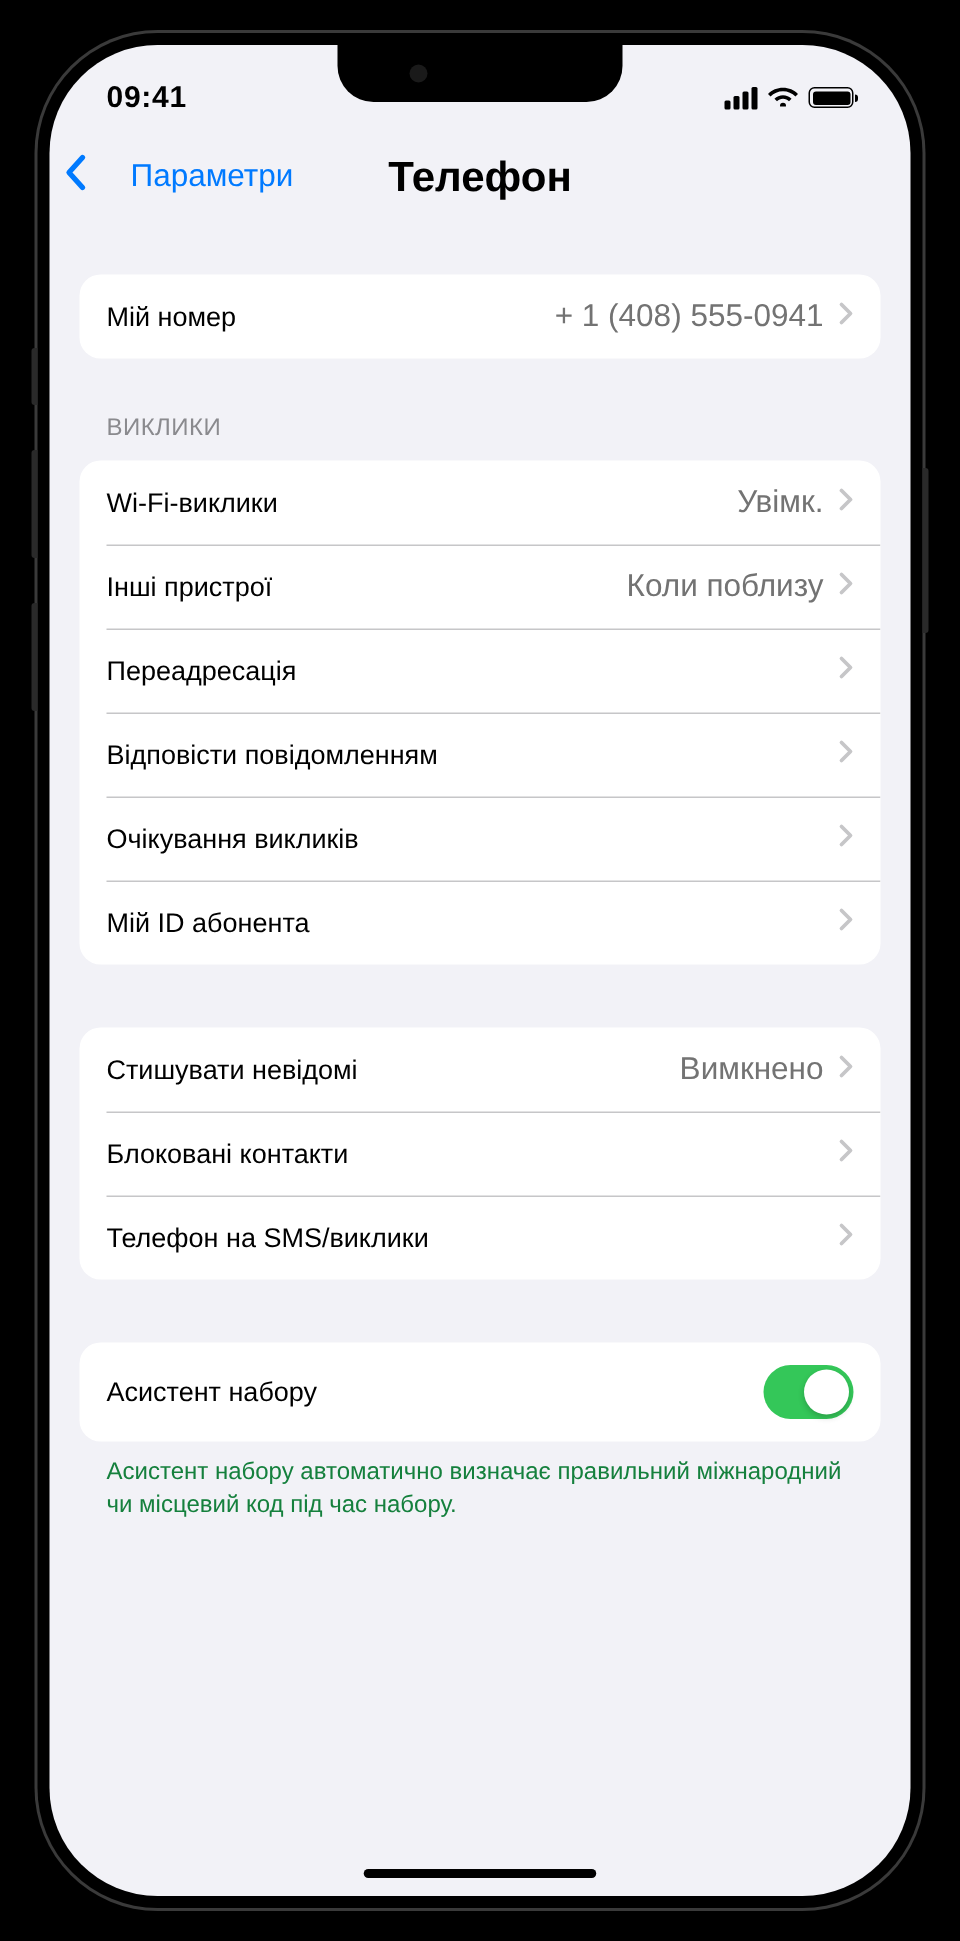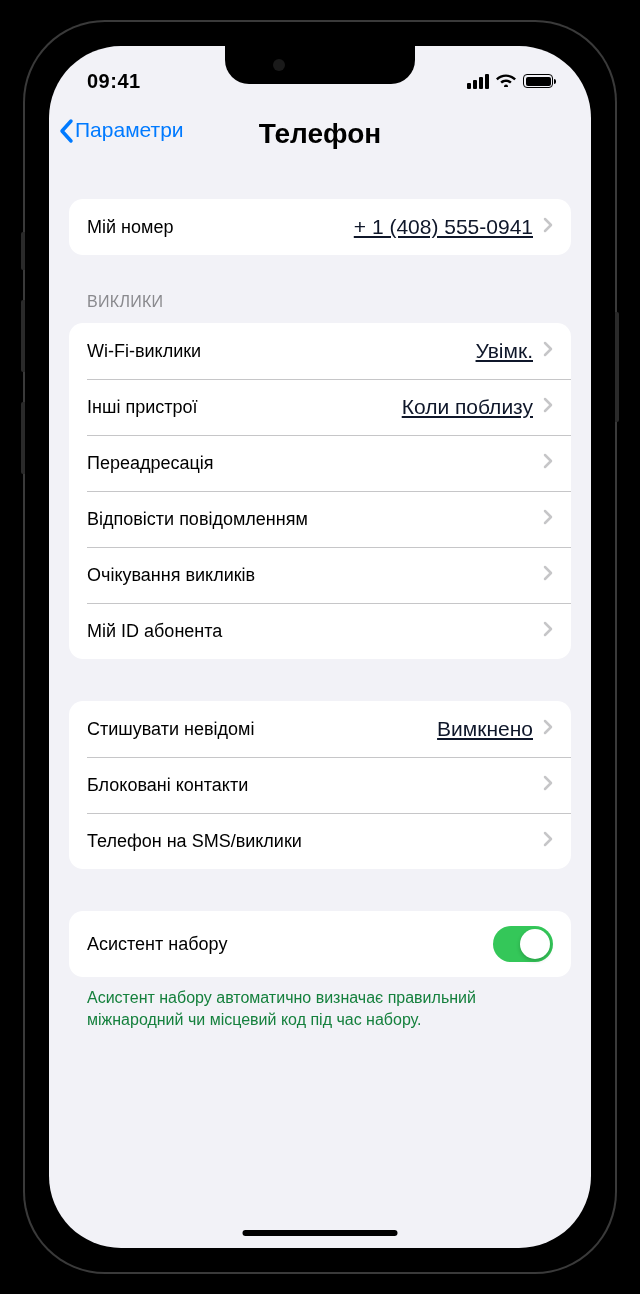--- a/index.html
+++ b/index.html
@@ -1,17 +1,17 @@
 <!DOCTYPE html>
 <html><head>
   <meta charset="utf-8">
   <style>
     * { margin: 0; padding: 0; box-sizing: border-box; font-family: -apple-system, BlinkMacSystemFont, 'Segoe UI', Helvetica, Arial, sans-serif; }
     body { background: #000; display: flex; justify-content: center; align-items: center; min-height: 1294px; width: 640px; }
-    .phone-frame { width: 590px; height: 1250px; background: #000; border-radius: 80px; padding: 24px; position: relative; box-shadow: 0 0 0 2px #3a3a3a; }
+    .phone-frame { width: 590px; height: 1250px; background: #000; border-radius: 80px; padding: 8px; position: relative; box-shadow: 0 0 0 2px #3a3a3a; }
     .phone-inner { width: 100%; height: 100%; background: #f2f2f7; border-radius: 72px; overflow: hidden; position: relative; }
     .side-buttons-left { position: absolute; left: -4px; top: 210px; }
     .side-btn-l { width: 4px; background: #2a2a2a; border-radius: 2px 0 0 2px; margin-bottom: 30px; }
     .sb1 { height: 38px; }
     .sb2 { height: 72px; }
     .sb3 { height: 72px; }
     .side-buttons-right { position: absolute; right: -4px; top: 290px; }
     .side-btn-r { width: 4px; height: 110px; background: #2a2a2a; border-radius: 0 2px 2px 0; }
     .notch { position: absolute; top: 0; left: 50%; transform: translateX(-50%); width: 190px; height: 38px; background: #000; border-radius: 0 0 24px 24px; z-index: 100; display: flex; align-items: center; justify-content: center; }
     .notch::after { content: ''; width: 12px; height: 12px; background: #1a1a1a; border-radius: 50%; position: absolute; left: 48px; }
@@ -22,31 +22,31 @@
     .signal-bars span { width: 4px; background: #000; border-radius: 1px; }
     .signal-bars span:nth-child(1) { height: 6px; }
     .signal-bars span:nth-child(2) { height: 9px; }
     .signal-bars span:nth-child(3) { height: 12px; }
     .signal-bars span:nth-child(4) { height: 15px; }
     .wifi-icon svg { width: 20px; height: 16px; }
     .battery { width: 30px; height: 14px; border: 1.5px solid #000; border-radius: 4px; position: relative; }
     .battery::after { content: ''; position: absolute; right: -4px; top: 3.5px; width: 2.5px; height: 5px; background: #000; border-radius: 0 2px 2px 0; }
     .battery-fill { position: absolute; left: 1.5px; top: 1.5px; bottom: 1.5px; right: 1.5px; background: #000; border-radius: 2px; }
     .nav-bar { height: 55px; display: flex; align-items: center; position: relative; padding: 0 8px; }
-    .back-btn { display: flex; align-items: flex-start; color: #007aff; font-size: 21px; cursor: pointer; }
+    .back-btn { display: flex; align-items: center; color: #007aff; font-size: 21px; cursor: pointer; gap: 28px; }
     .back-chevron svg { width: 18px; height: 26px; }
     .nav-title { position: absolute; left: 50%; transform: translateX(-50%); font-size: 28px; font-weight: 600; color: #000; }
     .content { padding: 0 20px; overflow-y: auto; height: calc(100% - 115px); }
     .section { background: #fff; border-radius: 14px; margin-top: 42px; overflow: hidden; }
     .section.first { margin-top: 38px; }
     .section-header { font-size: 16px; color: #8a8a8e; text-transform: uppercase; padding: 0 18px 8px; margin-top: 38px; margin-bottom: -34px; letter-spacing: 0.3px; }
     .row { display: flex; align-items: center; padding: 15px 18px; min-height: 56px; position: relative; cursor: pointer; }
     .row + .row::before { content: ''; position: absolute; top: 0; left: 18px; right: 0; height: 0.5px; background: #c6c6c8; }
     .row-label { font-size: 18px; color: #000; flex: 1; }
-    .row-value { font-size: 21px; color: #0f172a; margin-right: 10px; text-decoration: underline; }
+    .row-value { font-size: 21px; color: #737373; margin-right: 10px; }
     .chevron-right svg { width: 10px; height: 16px; }
     .toggle { width: 60px; height: 36px; background: #34c759; border-radius: 18px; position: relative; cursor: pointer; }
     .toggle-knob { position: absolute; right: 3px; top: 3px; width: 30px; height: 30px; background: #fff; border-radius: 50%; box-shadow: 0 2px 4px rgba(0,0,0,0.2); }
     .footer-text { font-size: 16px; color: #15803d; padding: 10px 18px 0; line-height: 1.35; }
     .home-indicator { position: absolute; bottom: 12px; left: 50%; transform: translateX(-50%); width: 155px; height: 6px; background: #000; border-radius: 3px; }
     .section.with-header { margin-top: 38px; }
     .section.toggle-section { margin-top: 42px; }
   </style>
 </head>
 <body>

